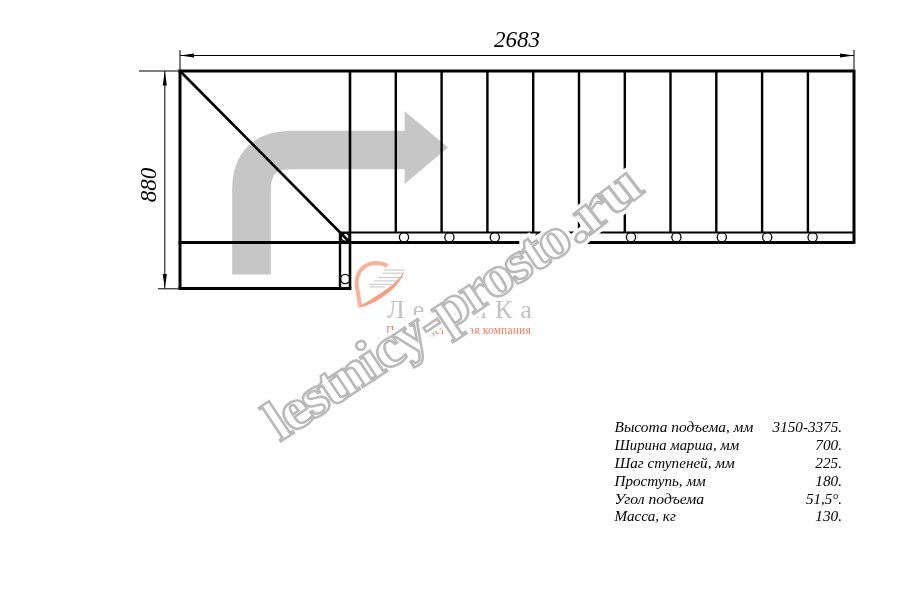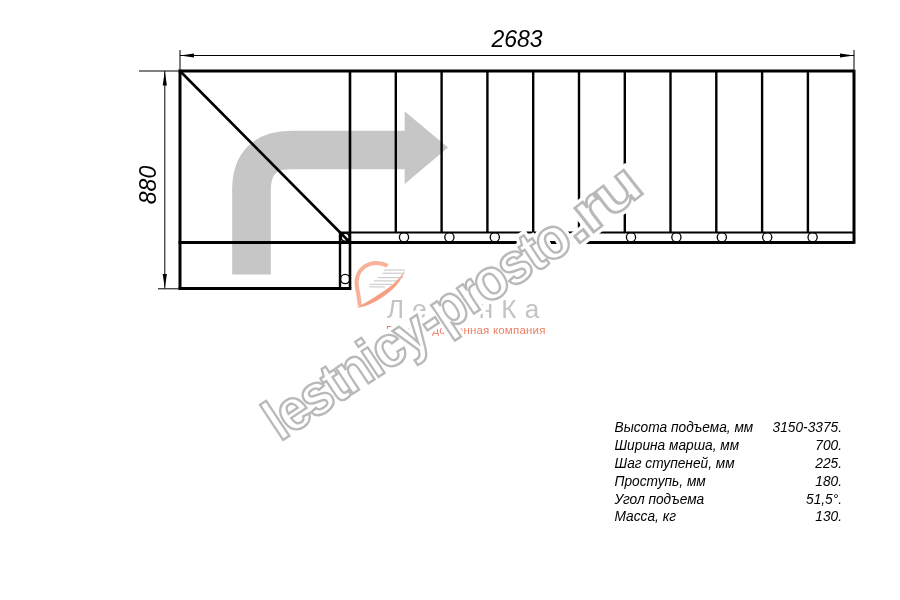--- a/index.html
+++ b/index.html
@@ -1,17 +1,17 @@
 <!DOCTYPE html>
 <html><head>
 <meta charset="utf-8">
 <style>
   html,body{margin:0;padding:0;background:#ffffff;}
   #page{position:relative;width:892px;height:600px;background:#ffffff;overflow:hidden;
-        font-family:Liberation Sans, sans-serif;}
+        font-family:Liberation Serif, serif;}
 </style>
 </head>
 <body>
 <div id="page">
 <svg width="900" height="600" viewBox="0 0 900 600">
 
   <rect x="0" y="0" width="900" height="600" fill="#ffffff"></rect>
 
   <g fill="none" stroke="#c6c6c6">
     <path d="M251.5 274.5 L251.5 190 Q251.5 150 291.5 150 L405 150" stroke-width="38.7"></path>

